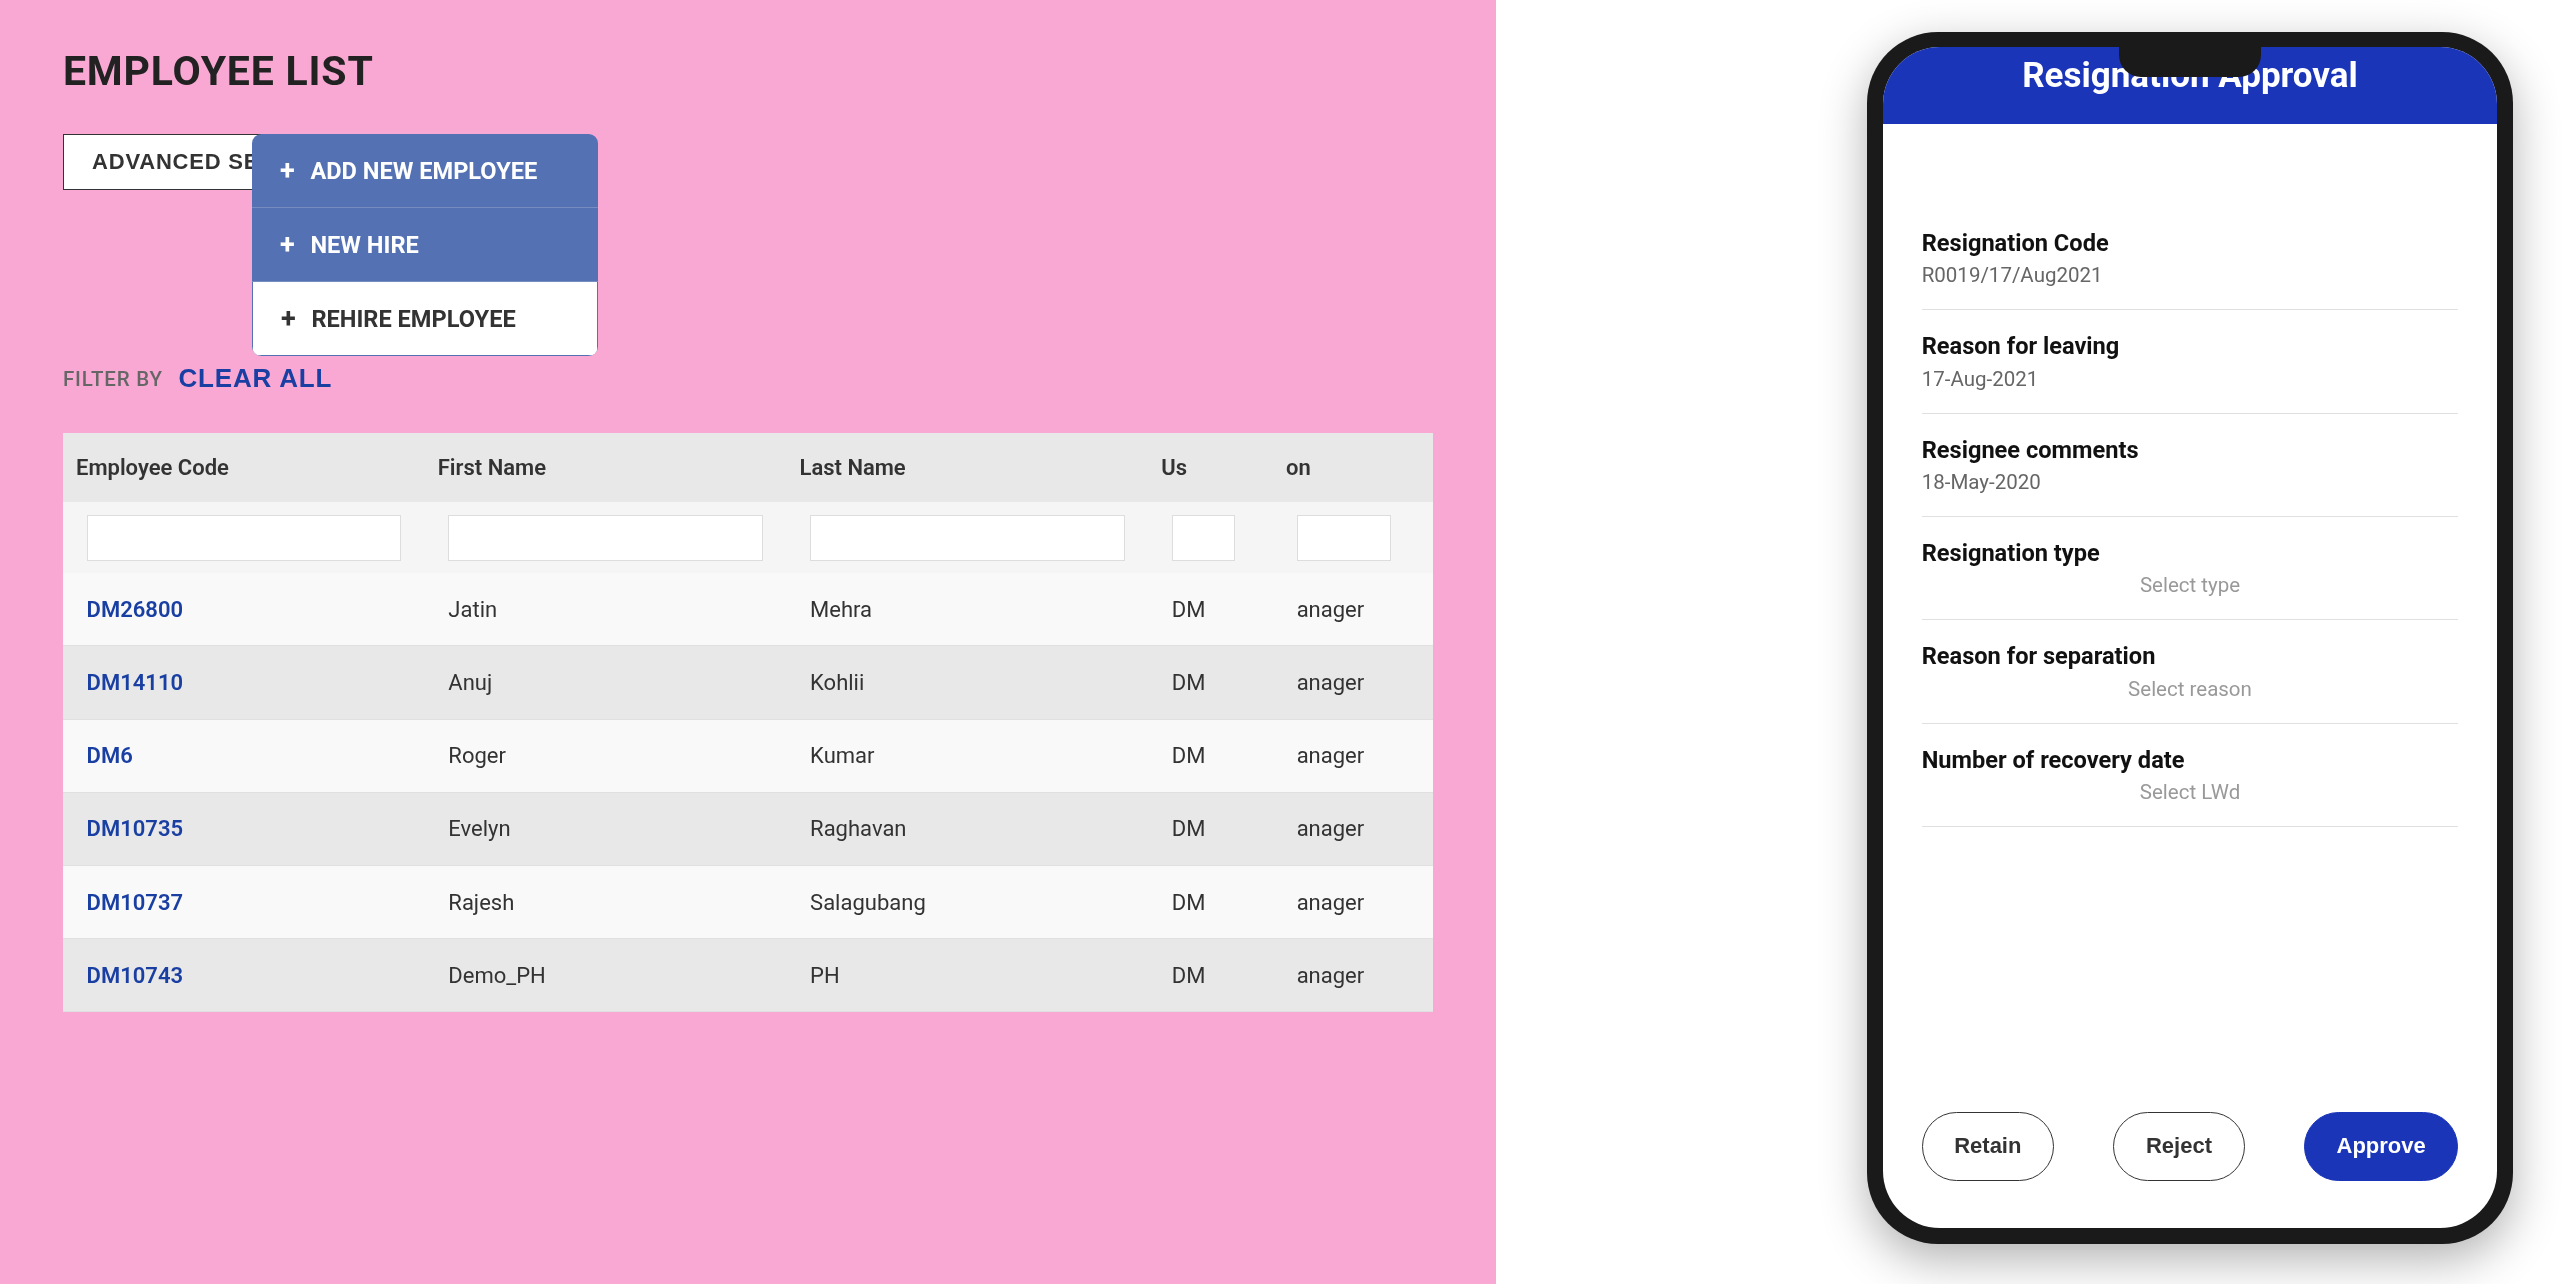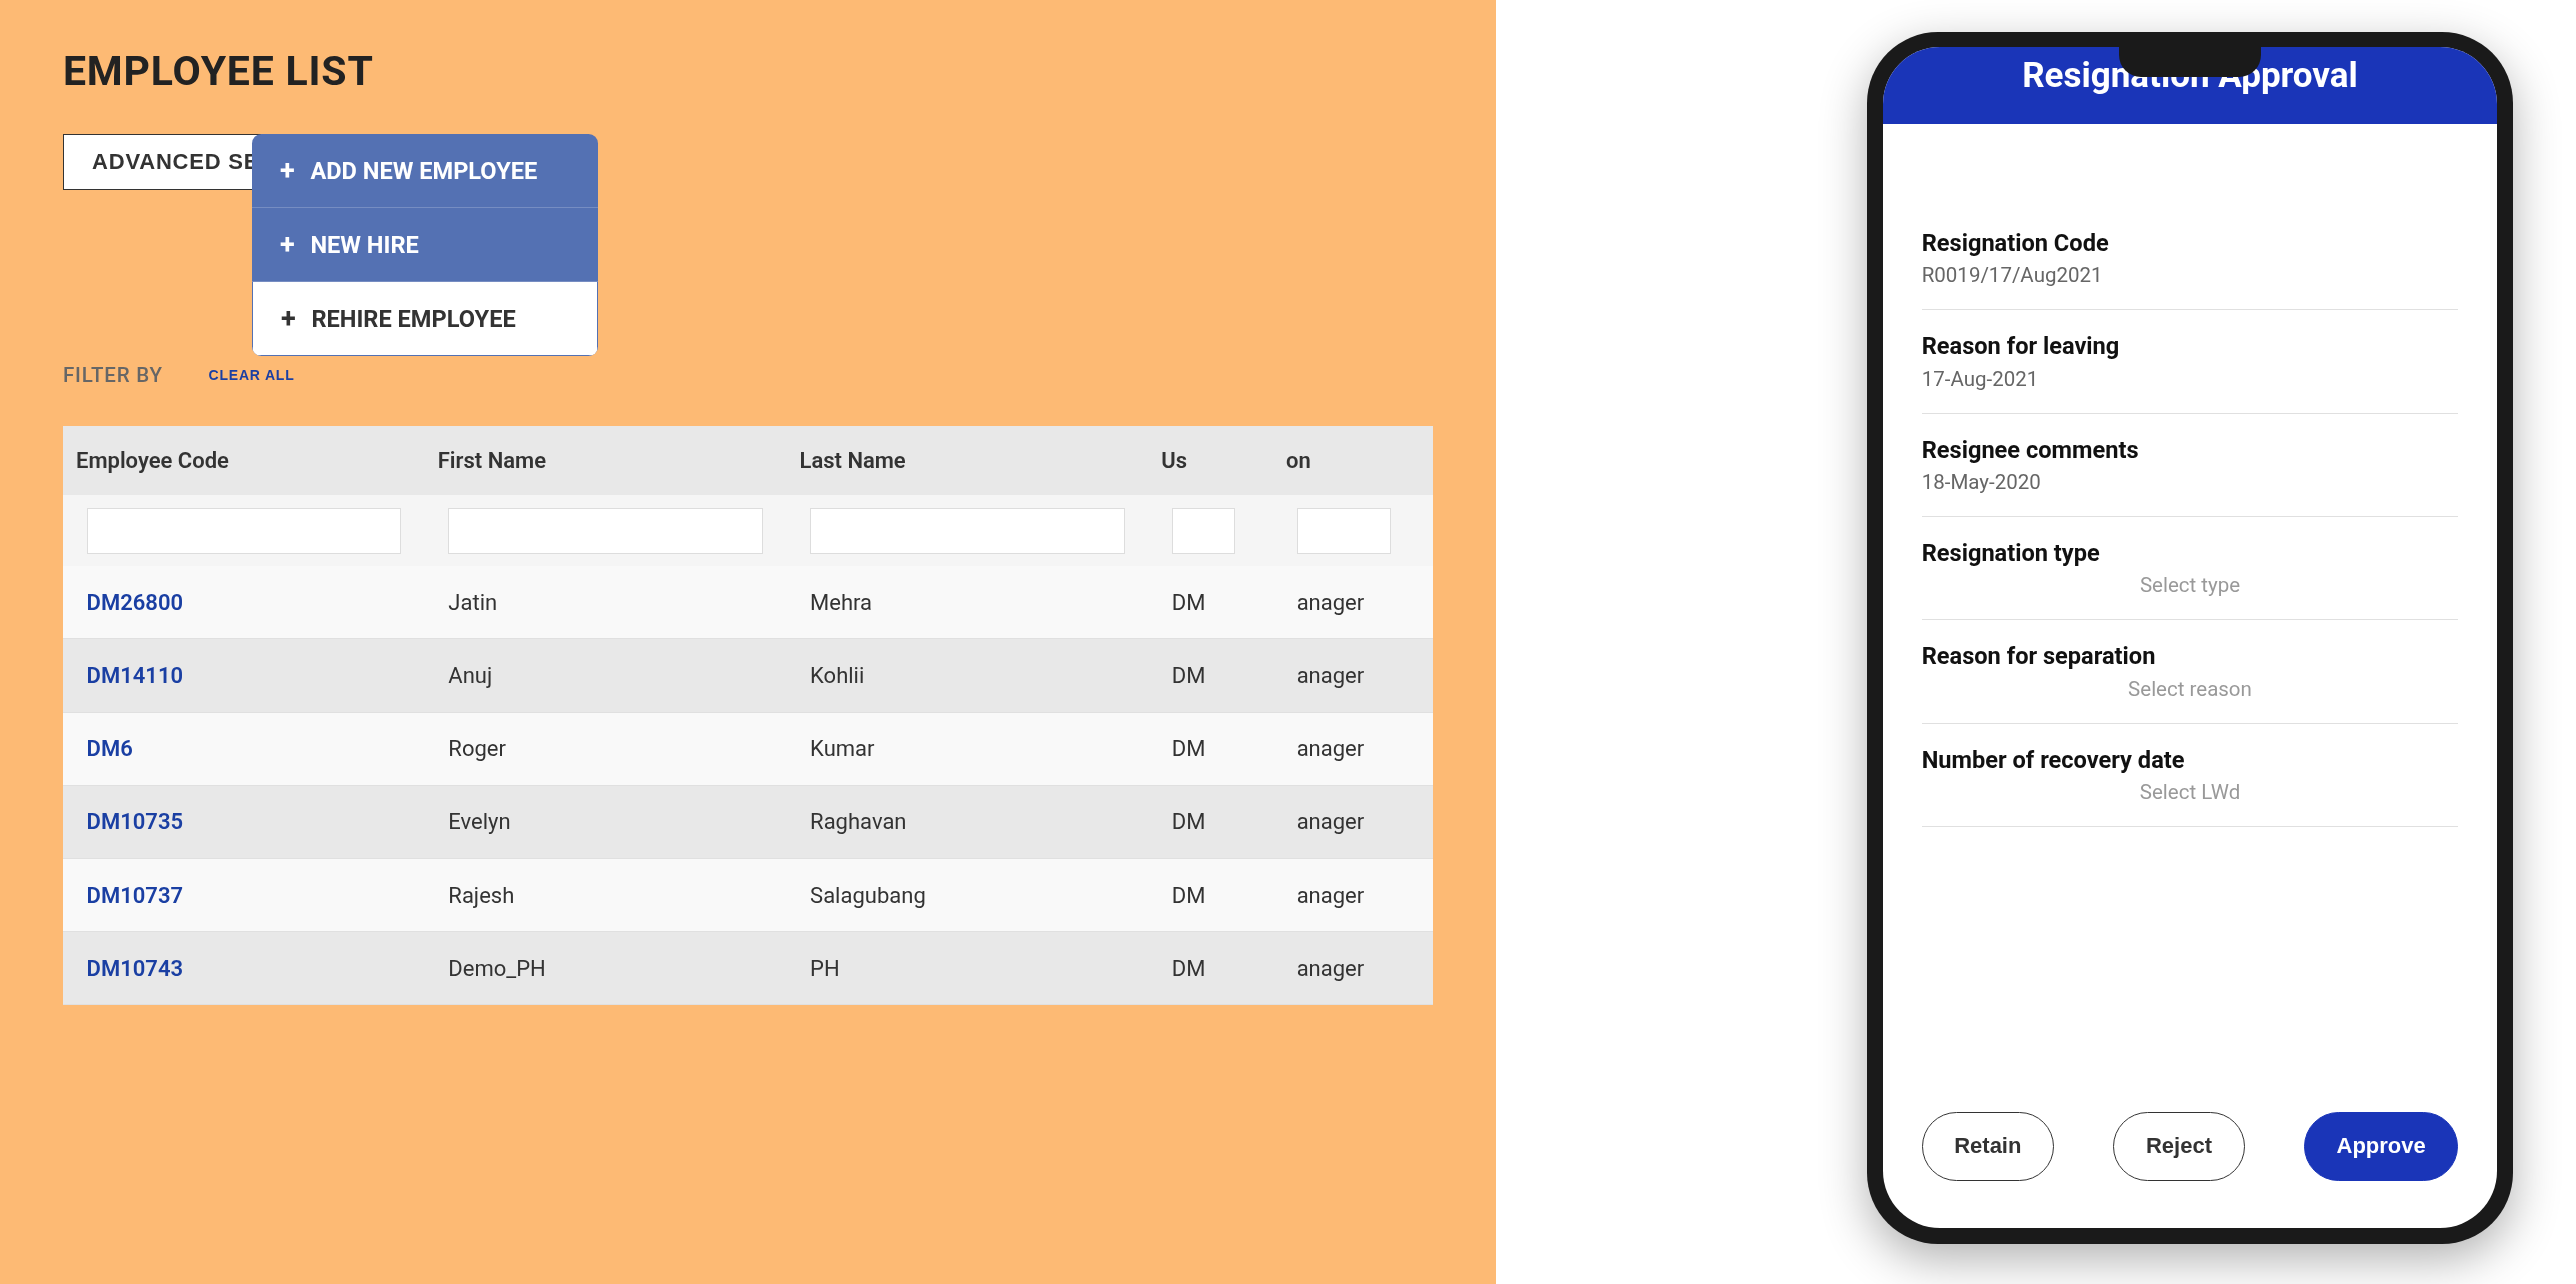--- a/index.html
+++ b/index.html
@@ -13,21 +13,21 @@
     }
 
     
     .left-panel {
       position: absolute;
       left: 0;
       top: 0;
       width: 1496px;
       height: 1284px;
       padding: 47px 63px;
-      background: #fdba74;
+      background: #f9a8d4;
     }
 
     .page-title {
       font-size: 41px;
       font-weight: 700;
       color: #222;
       margin-bottom: 39px;
       letter-spacing: 0.8px;
     }
 
@@ -97,27 +97,26 @@
     .filter-label {
       color: #666;
       font-weight: 500;
       text-transform: uppercase;
       letter-spacing: 0.8px;
     }
 
     .clear-all-btn {
       color: #1a3fa3;
       font-weight: 700;
-      font-size: 14px;
+      font-size: 26px;
       text-transform: uppercase;
       cursor: pointer;
       background: none;
       border: none;
       letter-spacing: 0.8px;
-      margin-left: 30px;
     }
 
     
     .employee-table {
       width: 100%;
       border-collapse: collapse;
     }
 
     .table-header {
       background: #e8e8e8;

